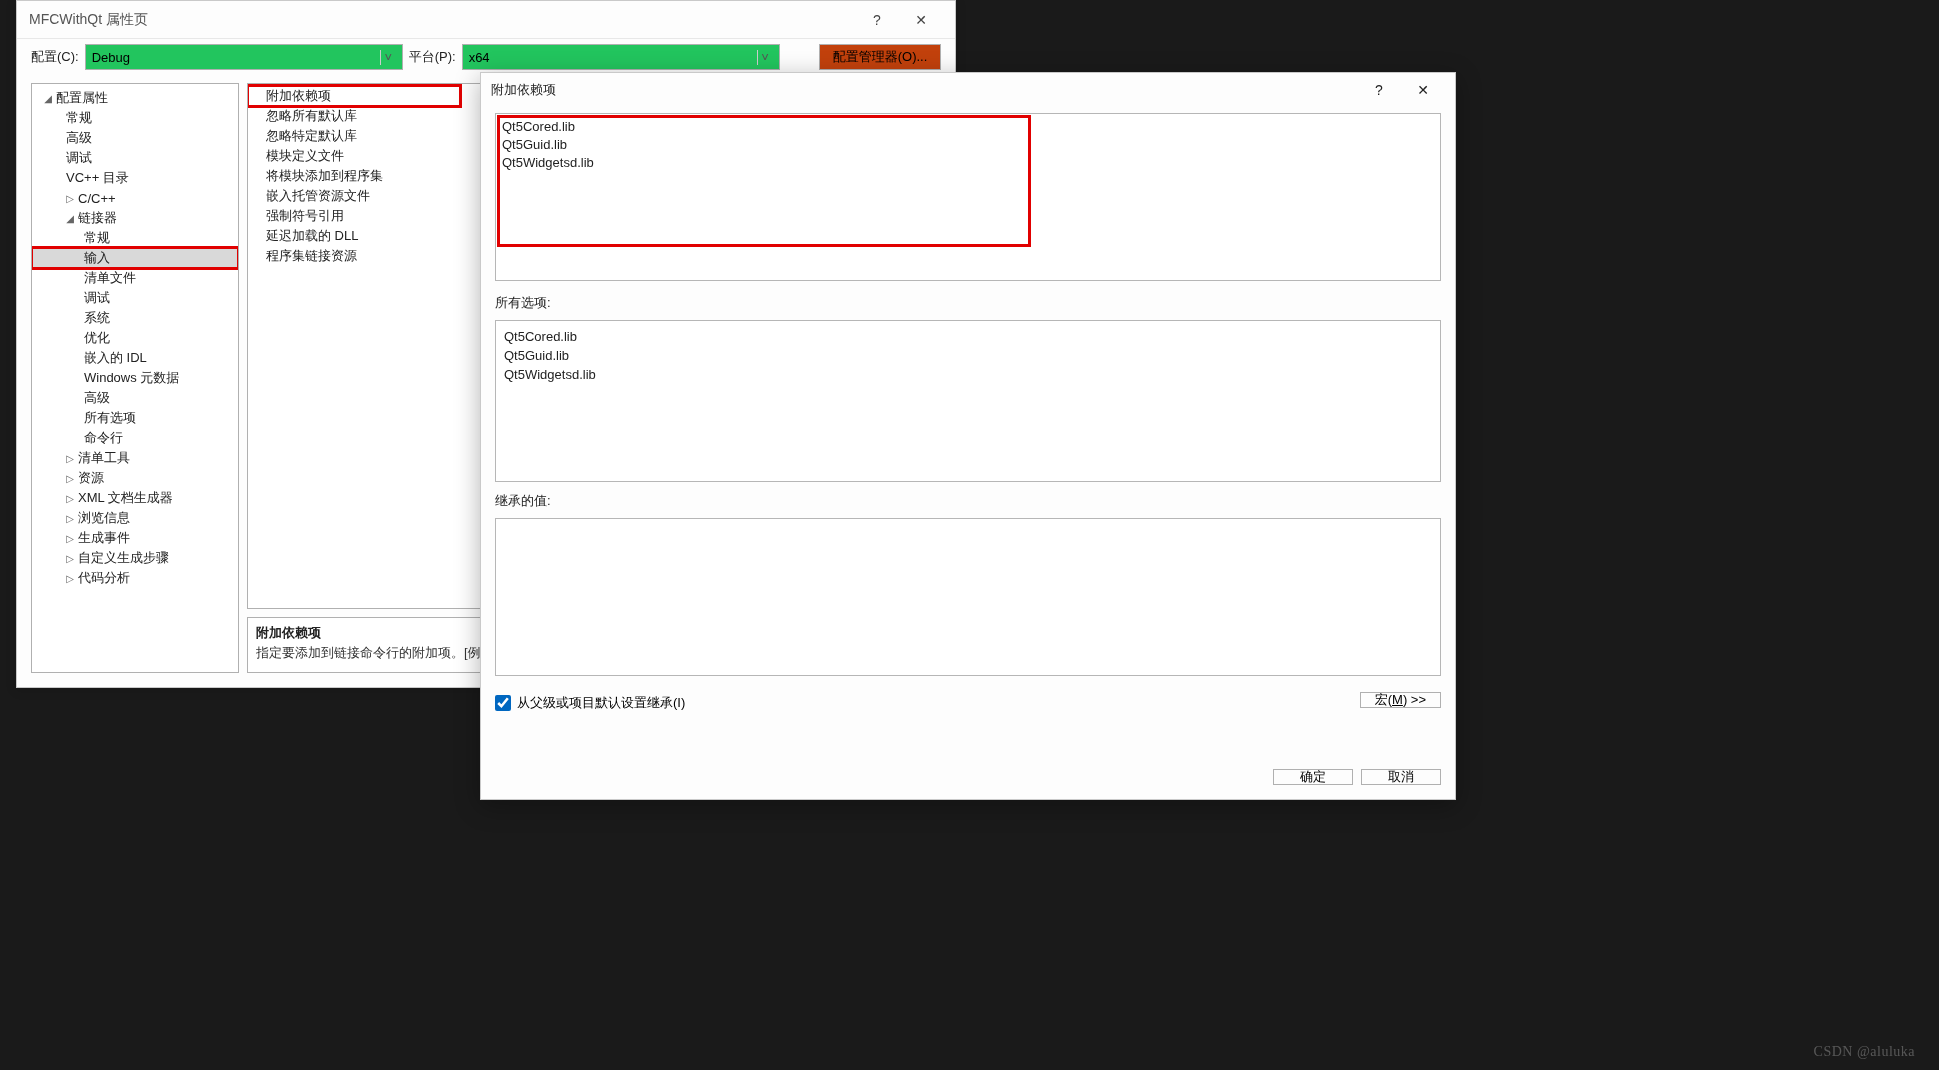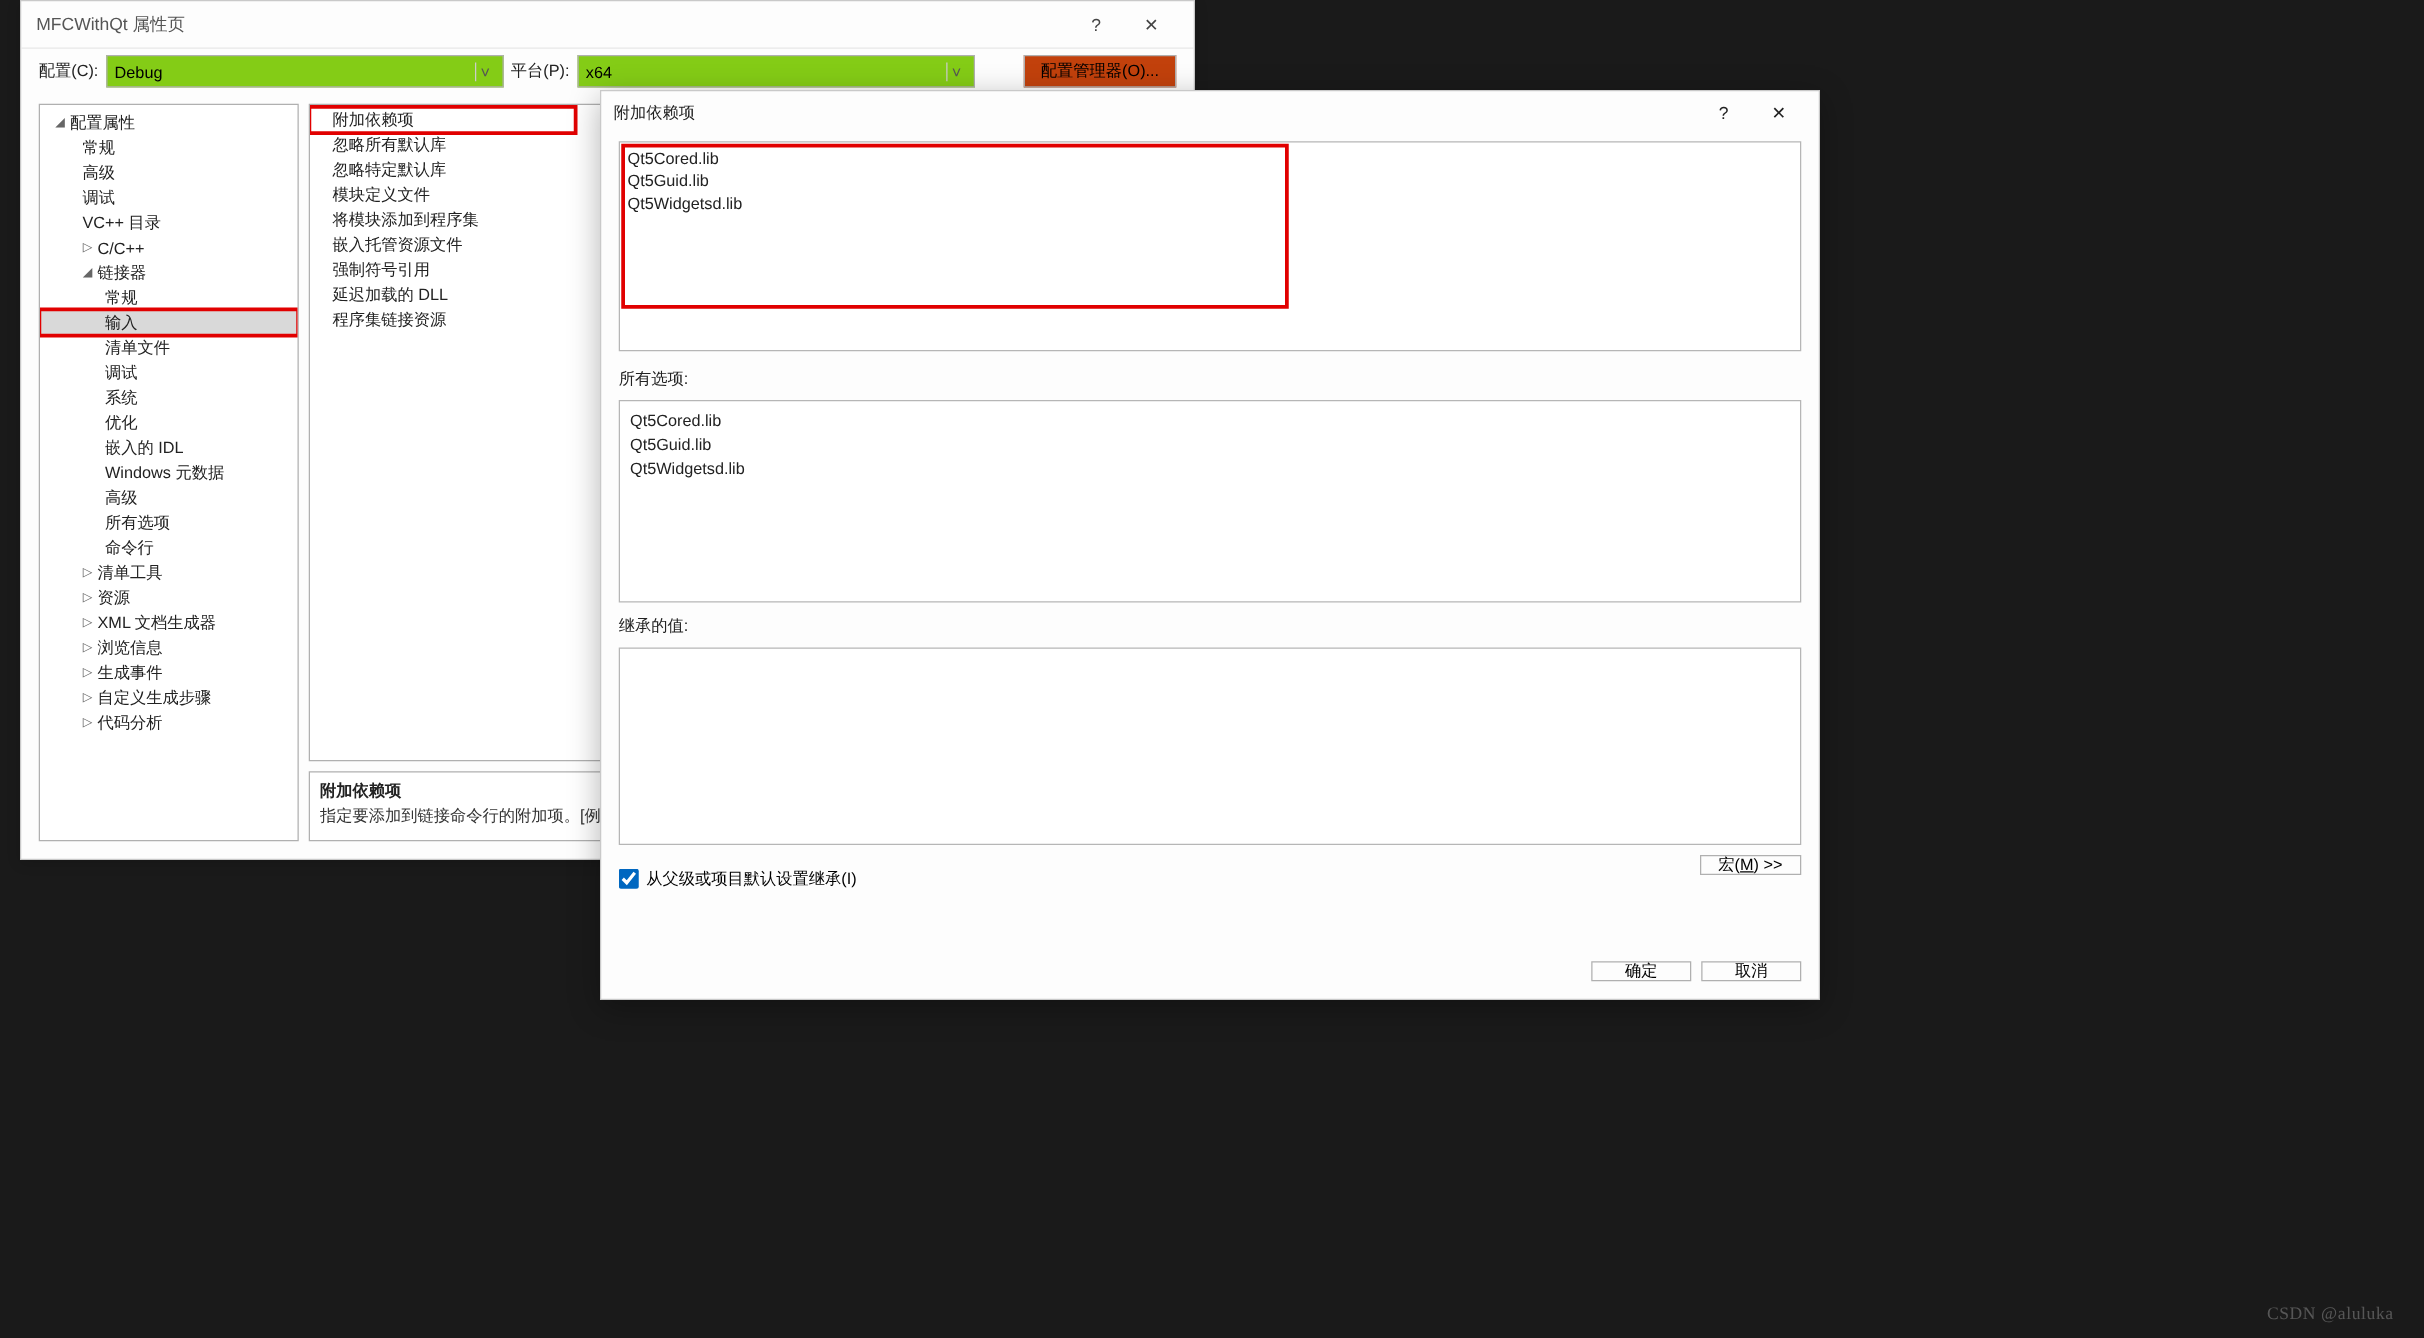--- a/index.html
+++ b/index.html
@@ -39,21 +39,21 @@
     }
     .toolbar {
       height: 36px;
       display: flex;
       align-items: center;
       padding: 4px 14px;
       gap: 6px;
     }
     .toolbar label { color: #222; }
     .combo {
-      background: #84cc16;
+      background: #22c55e;
       border: 1px solid #b0b0b0;
       height: 26px;
       display: flex;
       align-items: center;
       padding: 0 6px;
       position: relative;
     }
     .combo .cv { flex: 1; }
     .combo .arrow {
       width: 16px; text-align: center; color: #555;
@@ -221,21 +221,21 @@
       background: #fdfdfd;
       display: flex; align-items:center; justify-content:center;
       padding: 0 14px;
     }
     .btn u { text-decoration: underline; }
     .macrobtn {
       margin-left: auto;
     }
     .macrorow {
       display: flex;
-      align-items: flex-start;
+      align-items: center;
       gap: 12px;
     }
     .watermark {
       position: absolute;
       right: 24px; bottom: 10px;
       color: rgba(200,200,200,.35);
       font-size: 14px;
       letter-spacing: .5px;
       font-family: Liberation Serif, serif;
     }

